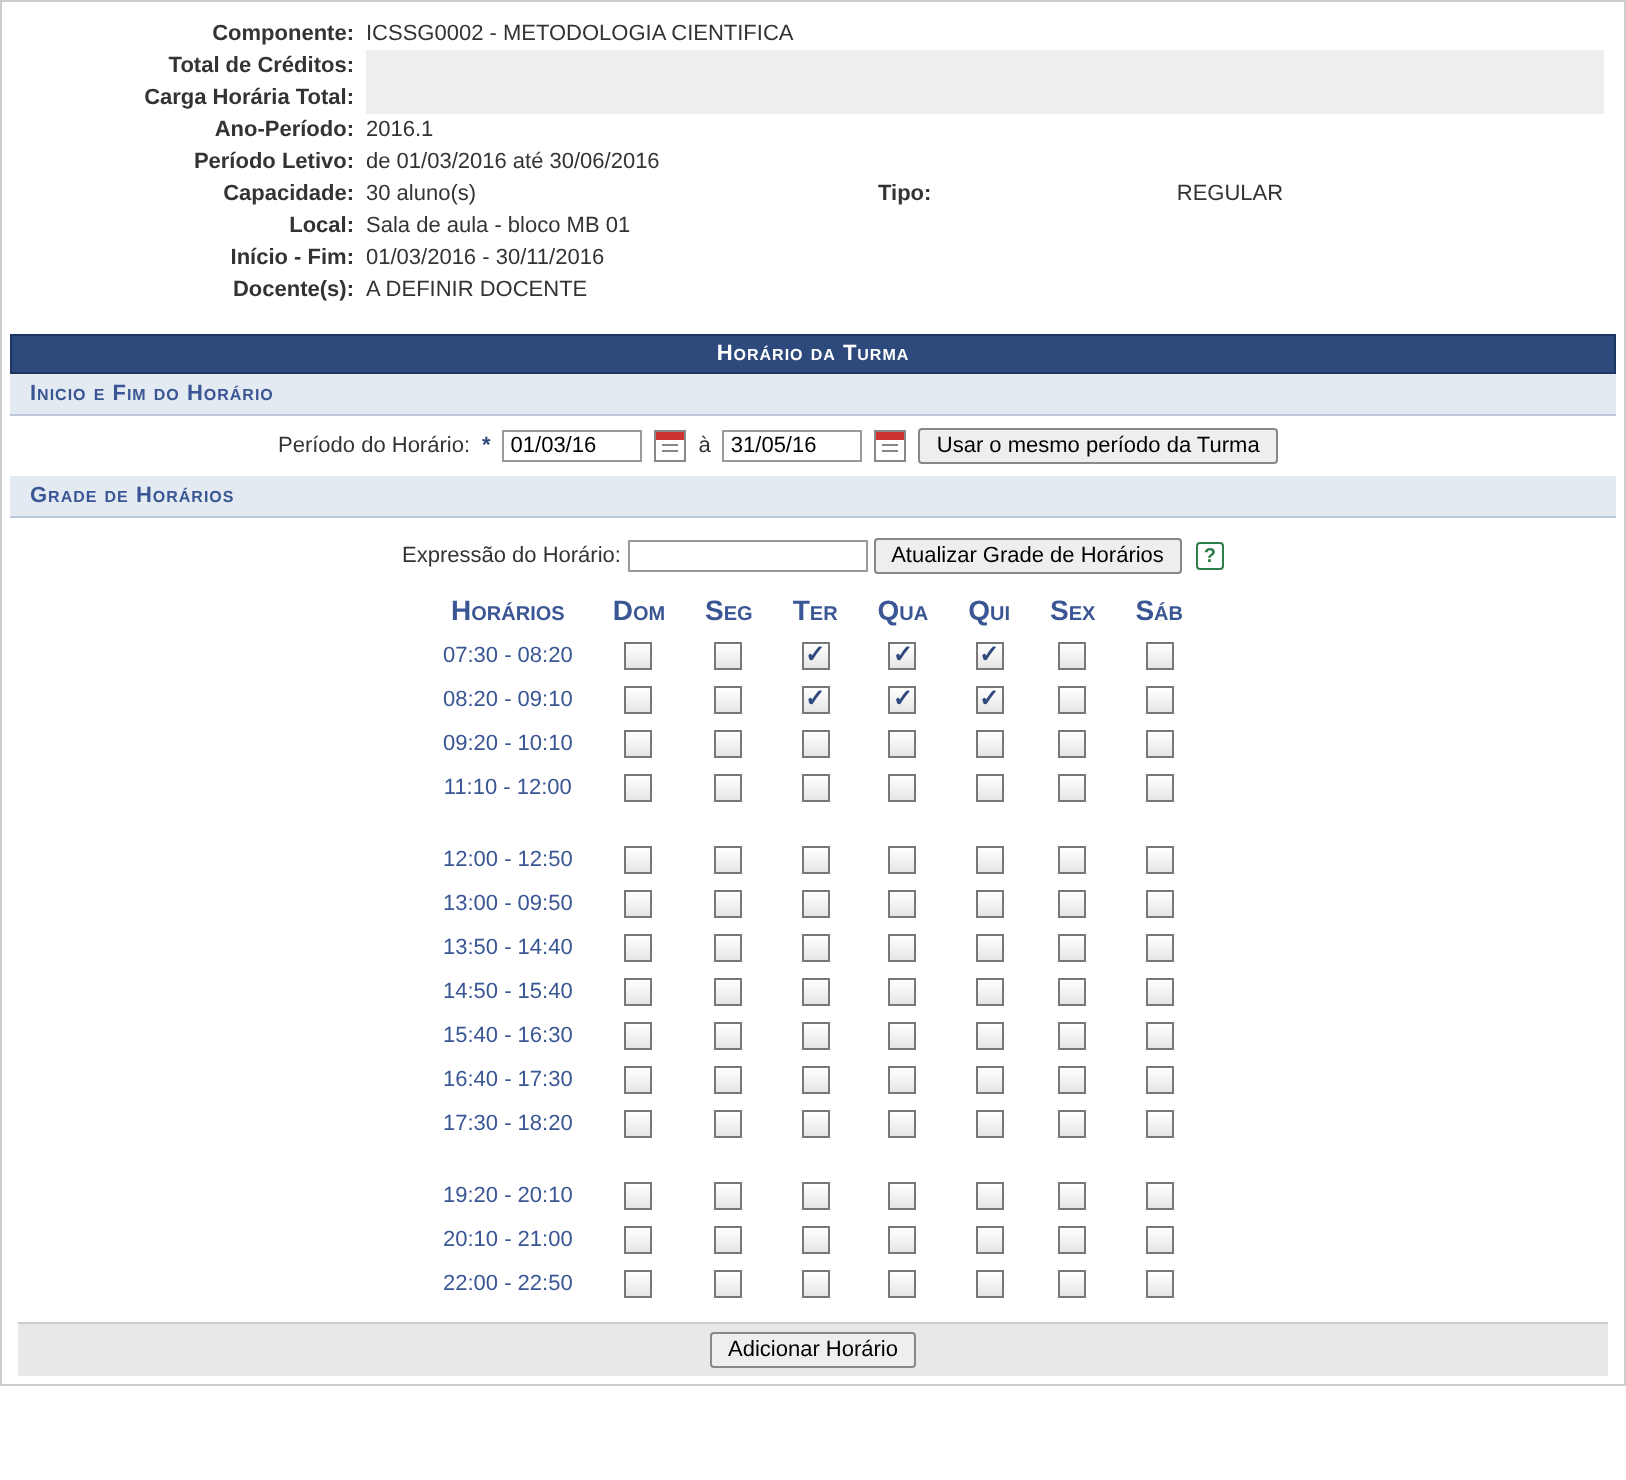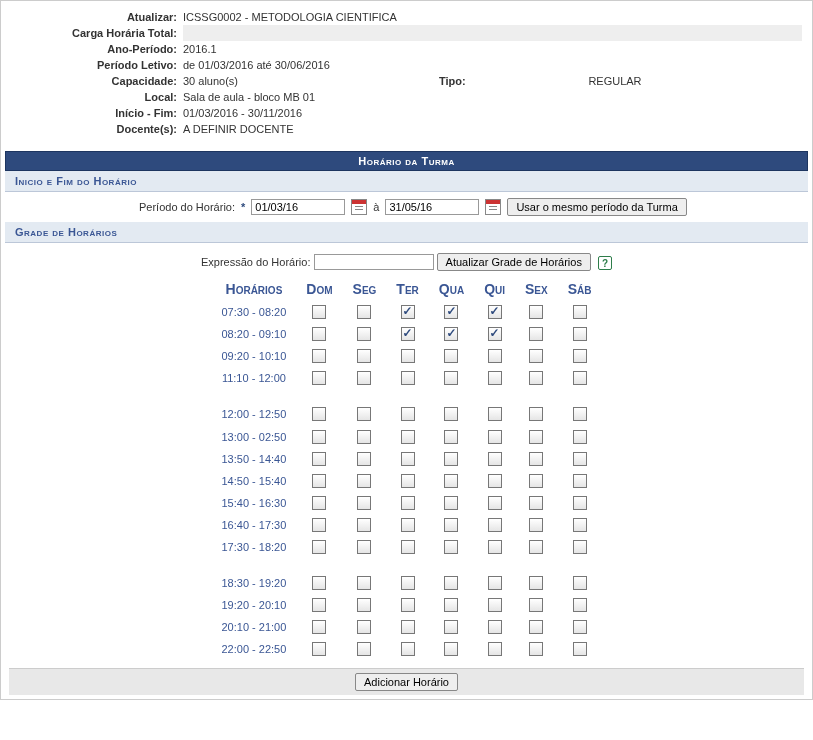--- a/index.html
+++ b/index.html
@@ -8,21 +8,21 @@
     .details { padding: 8px 10px; }
     .details table { width: 100%; border-collapse: collapse; }
     .details td.label { text-align: right; font-weight: bold; padding: 2px 6px 2px 0; white-space: nowrap; width: 172px; color: #333; }
     .details td.value { padding: 2px 0; }
     .details td.tipo-label { text-align: left; font-weight: bold; padding: 2px 6px; }
     .section-header { background: #2e4a7d; color: #fff; font-weight: bold; text-align: center; padding: 3px; font-variant: small-caps; letter-spacing: 0.5px; border: 1px solid #1d3560; margin: 6px 0 0; }
     .sub-header { background: #e3eaf2; color: #3a5694; font-weight: bold; font-variant: small-caps; padding: 4px 10px; border-bottom: 1px solid #bcc7d8; letter-spacing: 0.5px; }
     .period-row { padding: 6px 20px; display: flex; align-items: center; gap: 6px; }
     .period-row .lbl { text-align: right; }
     .asterisk { color: #2e4a7d; font-weight: bold; }
-    input[type="text"].date { width: 94px; font-size: 11px; padding: 1px 3px; border: 1px solid #999; }
+    input[type="text"].date { width: 70px; font-size: 11px; padding: 1px 3px; border: 1px solid #999; }
     input[type="text"].expr { width: 120px; font-size: 11px; padding: 1px 3px; border: 1px solid #999; }
     .cal-icon { width: 16px; height: 16px; display: inline-block; background: #fff; border: 1px solid #888; position: relative; cursor: pointer; }
     .cal-icon::before { content: ""; position: absolute; top: 0; left: 0; right: 0; height: 4px; background: #c33; }
     .cal-icon::after { content: ""; position: absolute; top: 6px; left: 3px; right: 3px; bottom: 2px; background: repeating-linear-gradient(#888 0 1px, transparent 1px 3px); }
     button { font-size: 11px; padding: 2px 8px; border: 1px solid #888; background: #eee; cursor: pointer; border-radius: 2px; }
     .expr-row { text-align: center; padding: 10px 0 6px; }
     .help-icon { display: inline-block; width: 14px; height: 14px; border: 1px solid #2e7d4a; color: #2e7d4a; font-weight: bold; text-align: center; line-height: 13px; font-size: 10px; border-radius: 2px; cursor: pointer; margin-left: 4px; vertical-align: middle; }
     .schedule-table { margin: 0 auto; border-collapse: collapse; }
     .schedule-table th { color: #3a5694; font-variant: small-caps; font-weight: bold; padding: 4px 10px; font-size: 14px; text-align: center; }
     .schedule-table td { padding: 4px 10px; text-align: center; }
@@ -35,22 +35,26 @@
   </style>
 </head>
 <body>
 
 <div class="container">
 
   <div class="details">
     <table>
       <tbody>
           <tr>
-        <td class="label">Atualizar:</td>
+        <td class="label">Componente:</td>
         <td class="value" colspan="3">ICSSG0002 - METODOLOGIA CIENTIFICA</td>
+      </tr>
+      <tr>
+        <td class="label">Total de Créditos:</td>
+        <td class="value" colspan="3" style="background:#eee;"></td>
       </tr>
       <tr>
         <td class="label">Carga Horária Total:</td>
         <td class="value" colspan="3" style="background:#eee;"></td>
       </tr>
       <tr>
         <td class="label">Ano-Período:</td>
         <td class="value" colspan="3">2016.1</td>
       </tr>
       <tr>
@@ -164,21 +168,21 @@
             <td class="timec">12:00 - 12:50</td>
             <td><input type="checkbox" class="chk" style=""></td>
             <td><input type="checkbox" class="chk" style=""></td>
             <td><input type="checkbox" class="chk" style=""></td>
             <td><input type="checkbox" class="chk" style=""></td>
             <td><input type="checkbox" class="chk" style=""></td>
             <td><input type="checkbox" class="chk" style=""></td>
             <td><input type="checkbox" class="chk" style=""></td>
           </tr>
           <tr>
-            <td class="timec">13:00 - 02:50</td>
+            <td class="timec">13:00 - 09:50</td>
             <td><input type="checkbox" class="chk" style=""></td>
             <td><input type="checkbox" class="chk" style=""></td>
             <td><input type="checkbox" class="chk" style=""></td>
             <td><input type="checkbox" class="chk" style=""></td>
             <td><input type="checkbox" class="chk" style=""></td>
             <td><input type="checkbox" class="chk" style=""></td>
             <td><input type="checkbox" class="chk" style=""></td>
           </tr>
           <tr>
             <td class="timec">13:50 - 14:40</td>
@@ -225,30 +229,20 @@
             <td><input type="checkbox" class="chk" style=""></td>
             <td><input type="checkbox" class="chk" style=""></td>
             <td><input type="checkbox" class="chk" style=""></td>
             <td><input type="checkbox" class="chk" style=""></td>
             <td><input type="checkbox" class="chk" style=""></td>
             <td><input type="checkbox" class="chk" style=""></td>
             <td><input type="checkbox" class="chk" style=""></td>
           </tr>
           <tr class="spacer">
             <td colspan="8"></td>
-          </tr>
-          <tr>
-            <td class="timec">18:30 - 19:20</td>
-            <td><input type="checkbox" class="chk" style=""></td>
-            <td><input type="checkbox" class="chk" style=""></td>
-            <td><input type="checkbox" class="chk" style=""></td>
-            <td><input type="checkbox" class="chk" style=""></td>
-            <td><input type="checkbox" class="chk" style=""></td>
-            <td><input type="checkbox" class="chk" style=""></td>
-            <td><input type="checkbox" class="chk" style=""></td>
           </tr>
           <tr>
             <td class="timec">19:20 - 20:10</td>
             <td><input type="checkbox" class="chk" style=""></td>
             <td><input type="checkbox" class="chk" style=""></td>
             <td><input type="checkbox" class="chk" style=""></td>
             <td><input type="checkbox" class="chk" style=""></td>
             <td><input type="checkbox" class="chk" style=""></td>
             <td><input type="checkbox" class="chk" style=""></td>
             <td><input type="checkbox" class="chk" style=""></td>

